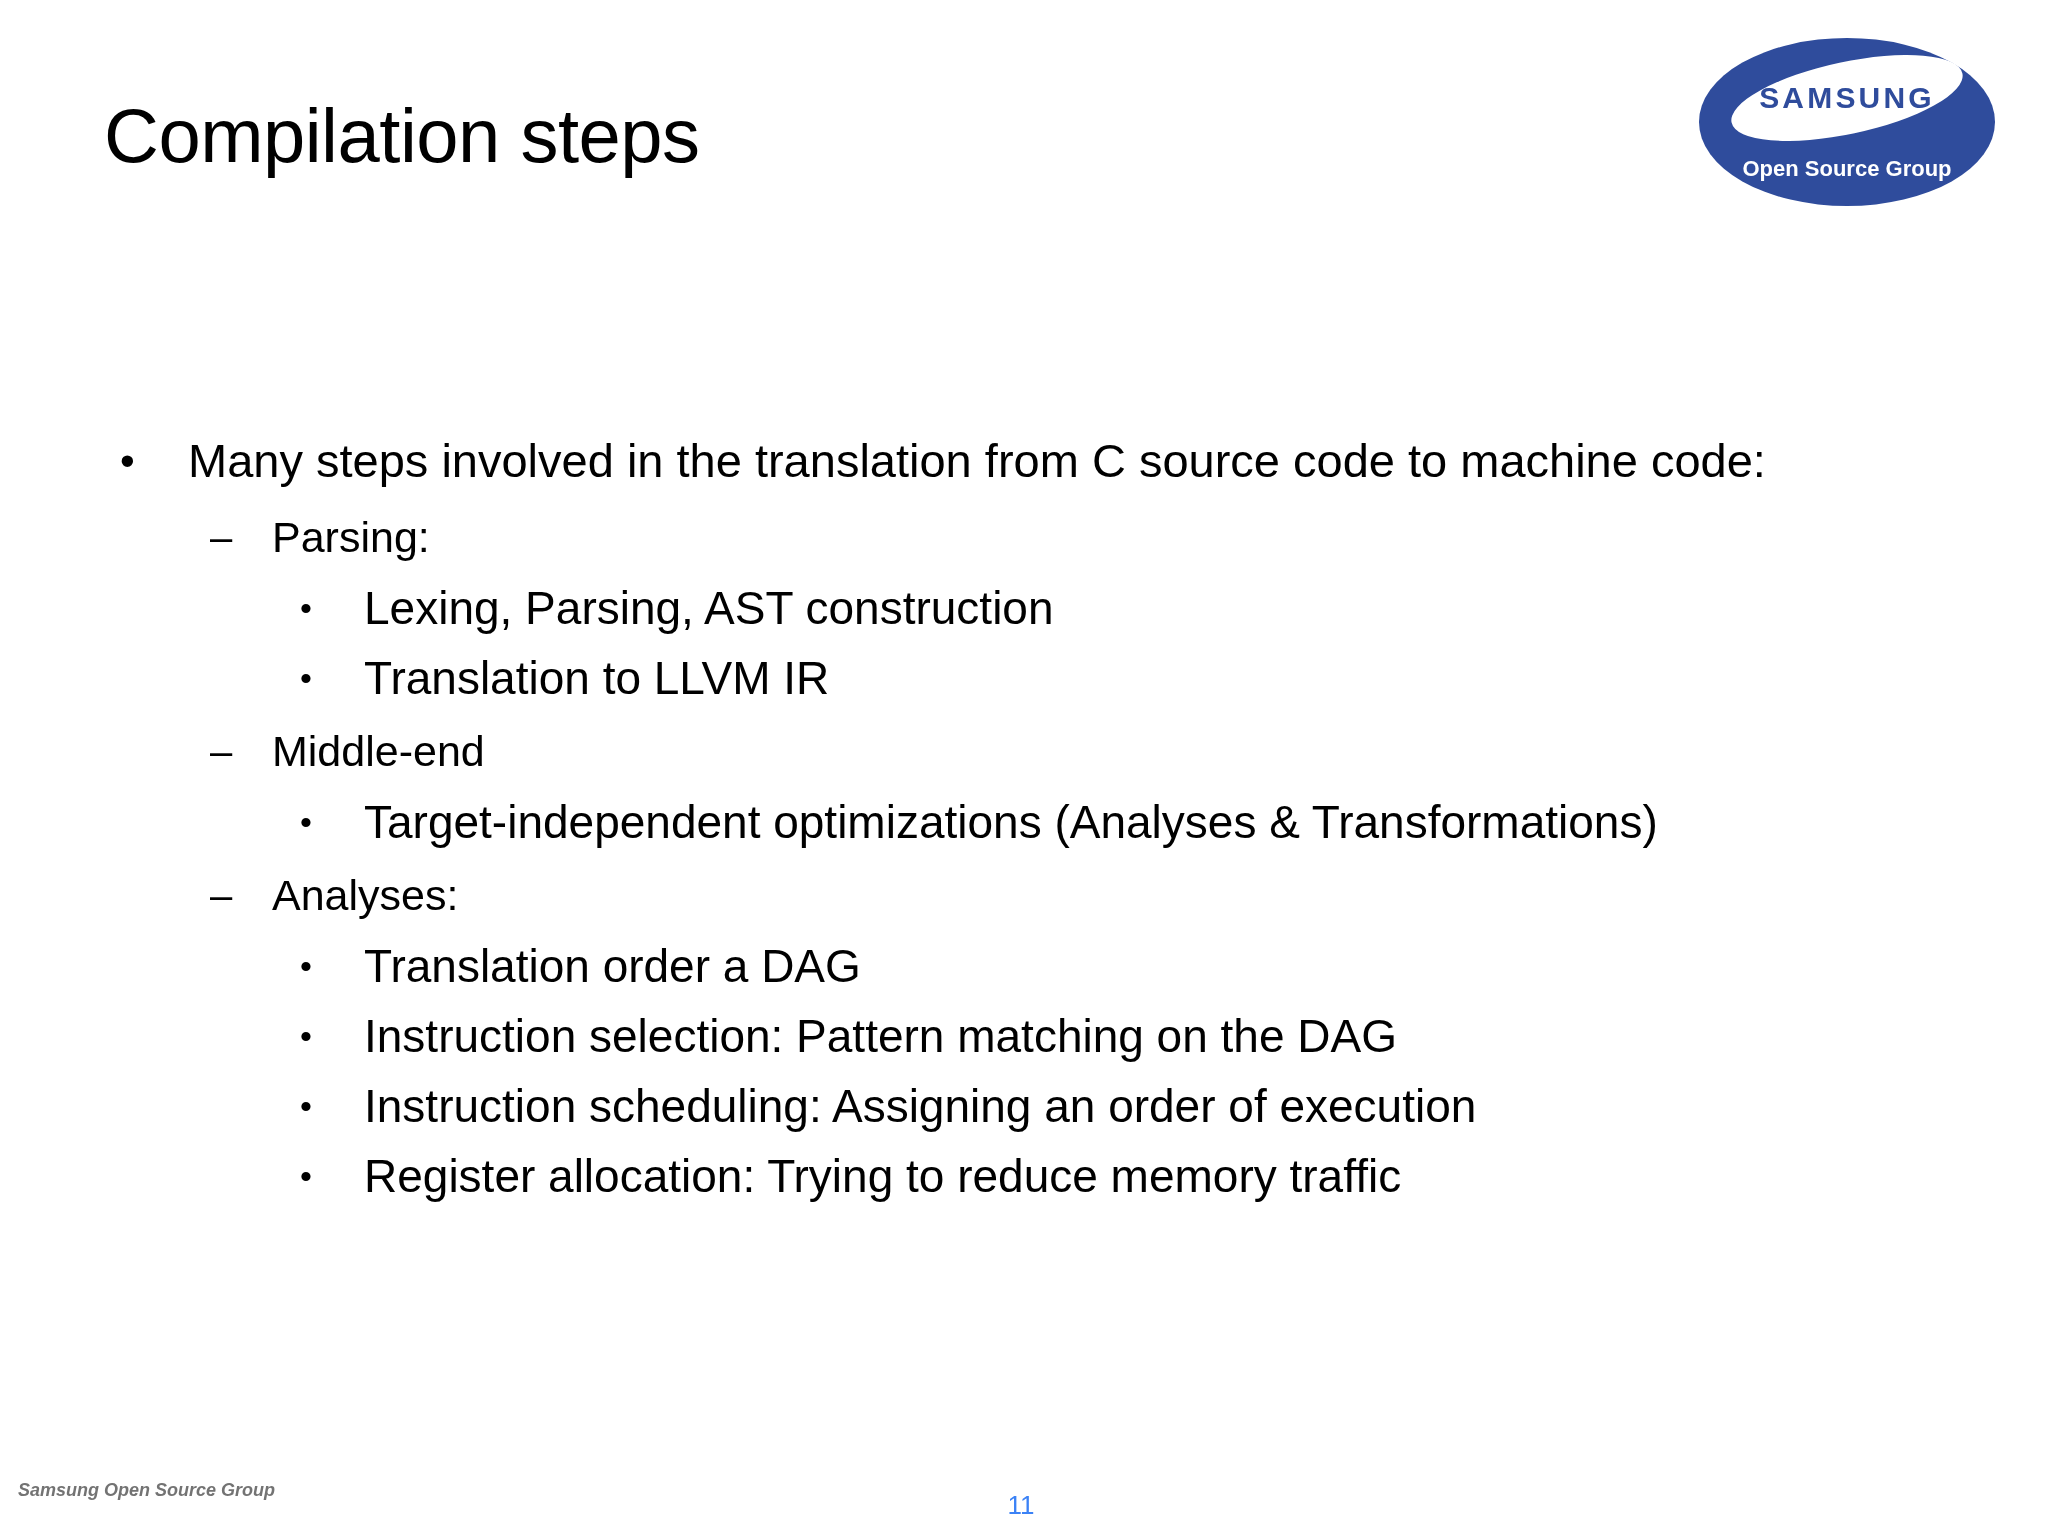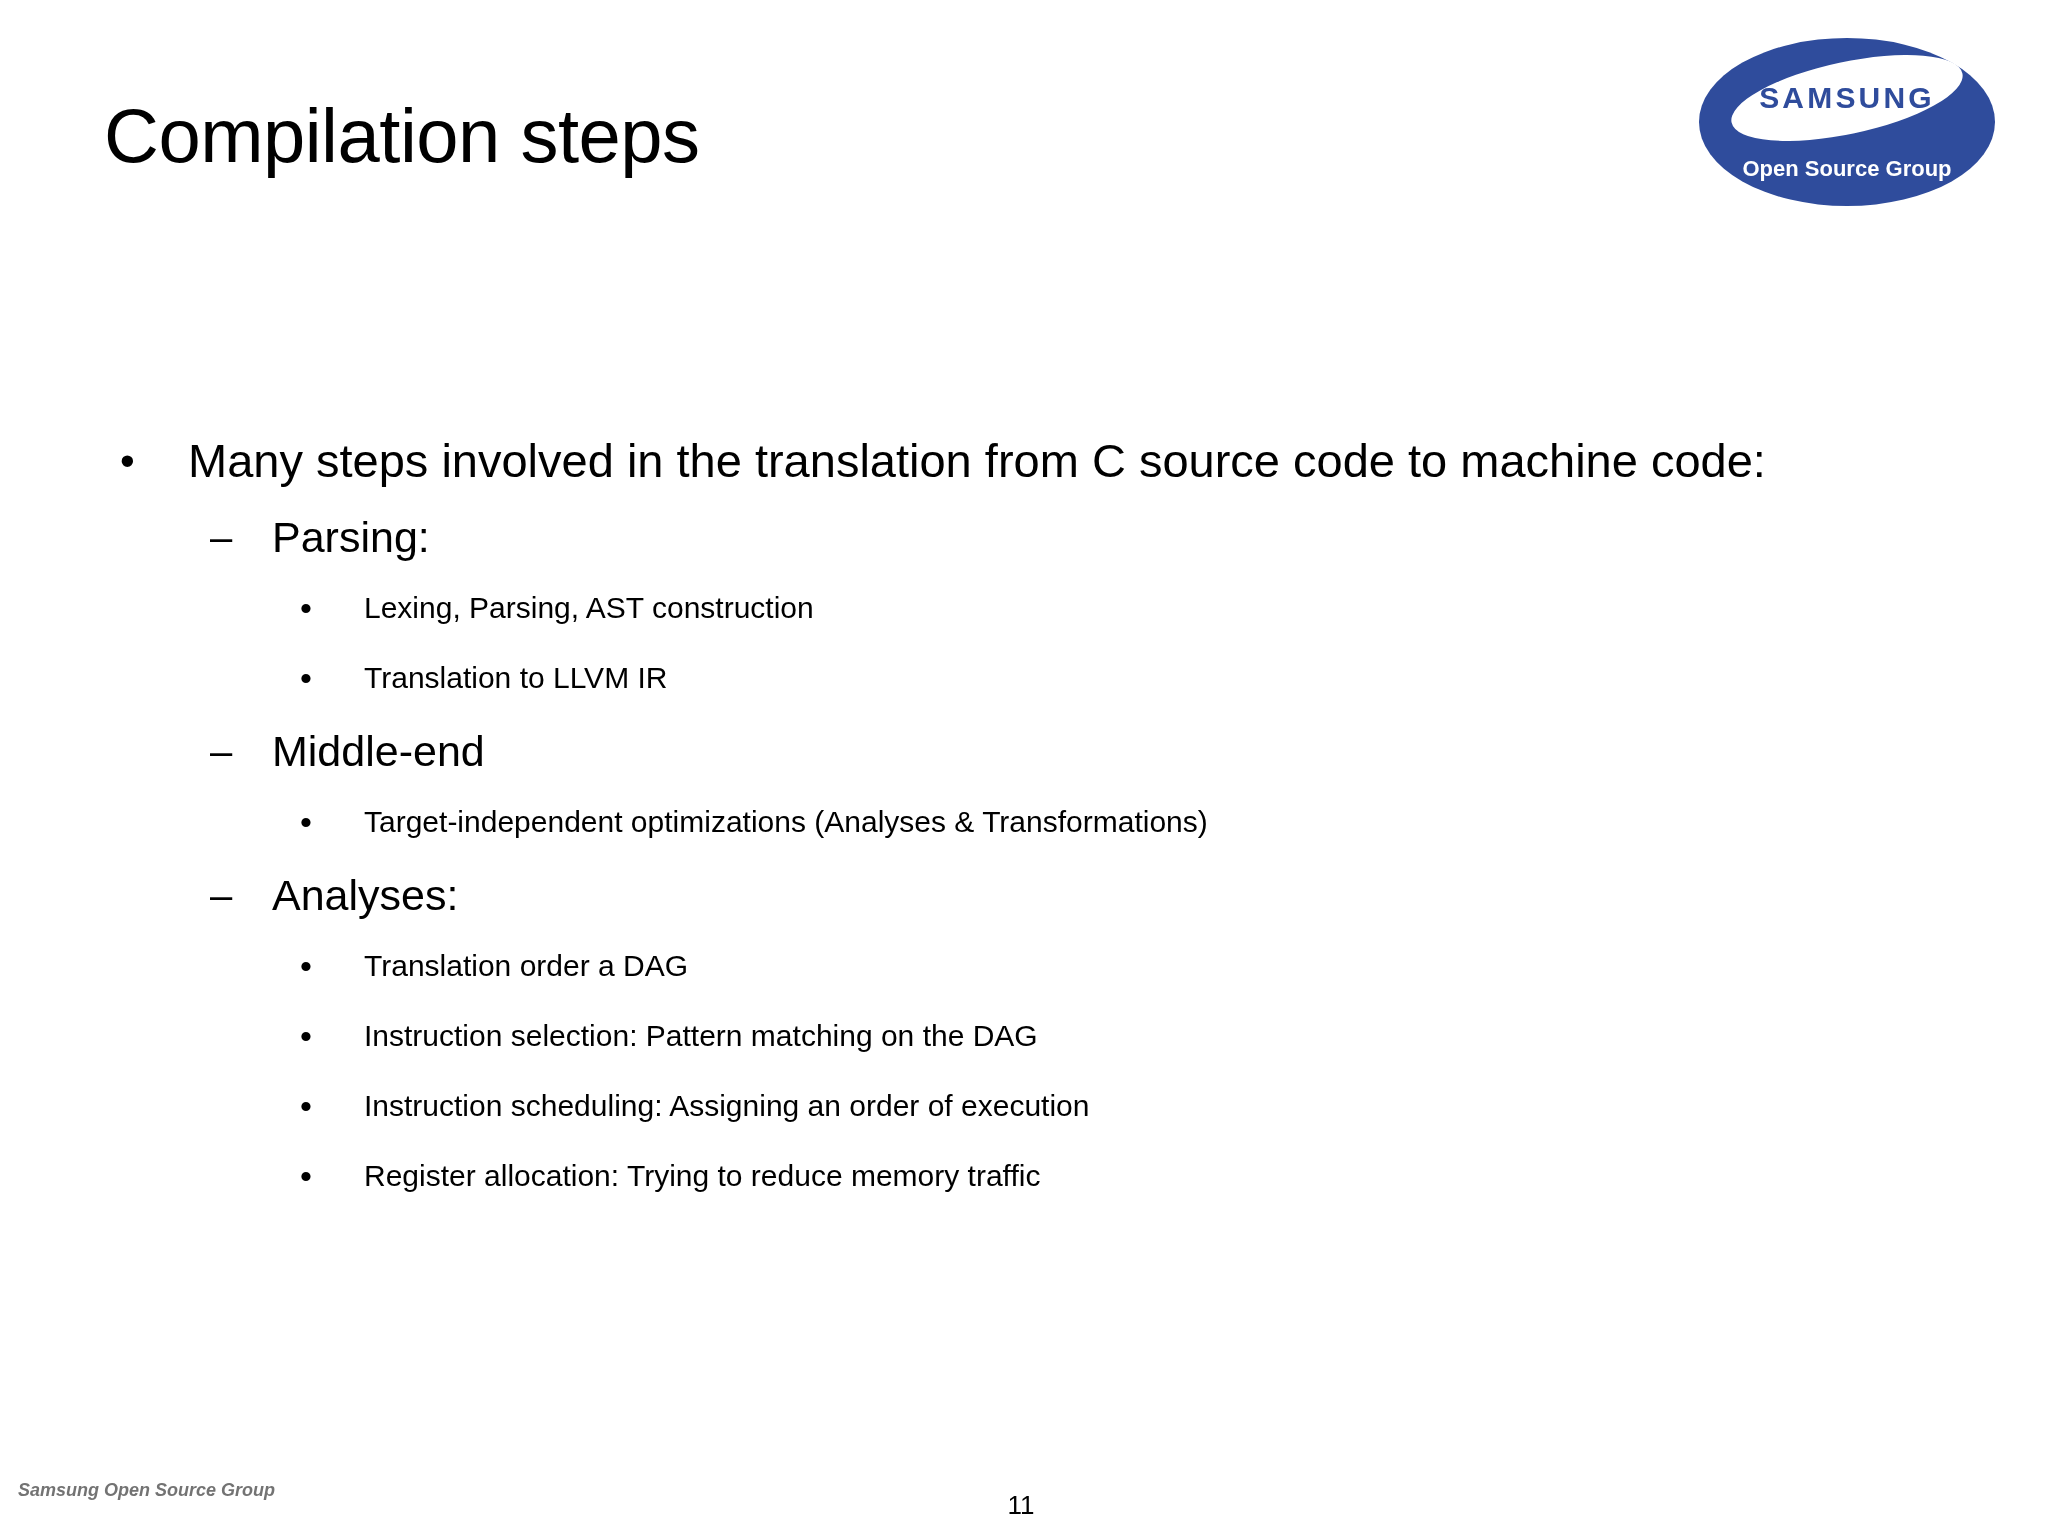--- a/index.html
+++ b/index.html
@@ -107,21 +107,21 @@
     margin-top: 14px;
   }
   .lvl3 .marker {
     width: 64px;
     flex: 0 0 64px;
     font-size: 34px;
     line-height: 56px;
     color: #000;
   }
   .lvl3 .text {
-    font-size: 30px;
+    font-size: 46px;
     line-height: 56px;
     color: #000;
   }
 
   
   .footer-left {
     position: absolute;
     left: 18px;
     top: 1480px;
     font-size: 18px;
@@ -130,21 +130,21 @@
     color: #737373;
     white-space: nowrap;
   }
   .footer-page {
     position: absolute;
     left: 0;
     top: 1490px;
     width: 2048px;
     text-align: center;
     font-size: 26px;
-    color: #000000;
+    color: #3b82f6;
   }
   .footer-page span { display: inline-block; margin-left: -6px; }
 </style>
 </head>
 <body>
 
 <div class="slide">
 
   <div class="slide-title">Compilation steps</div>
 

